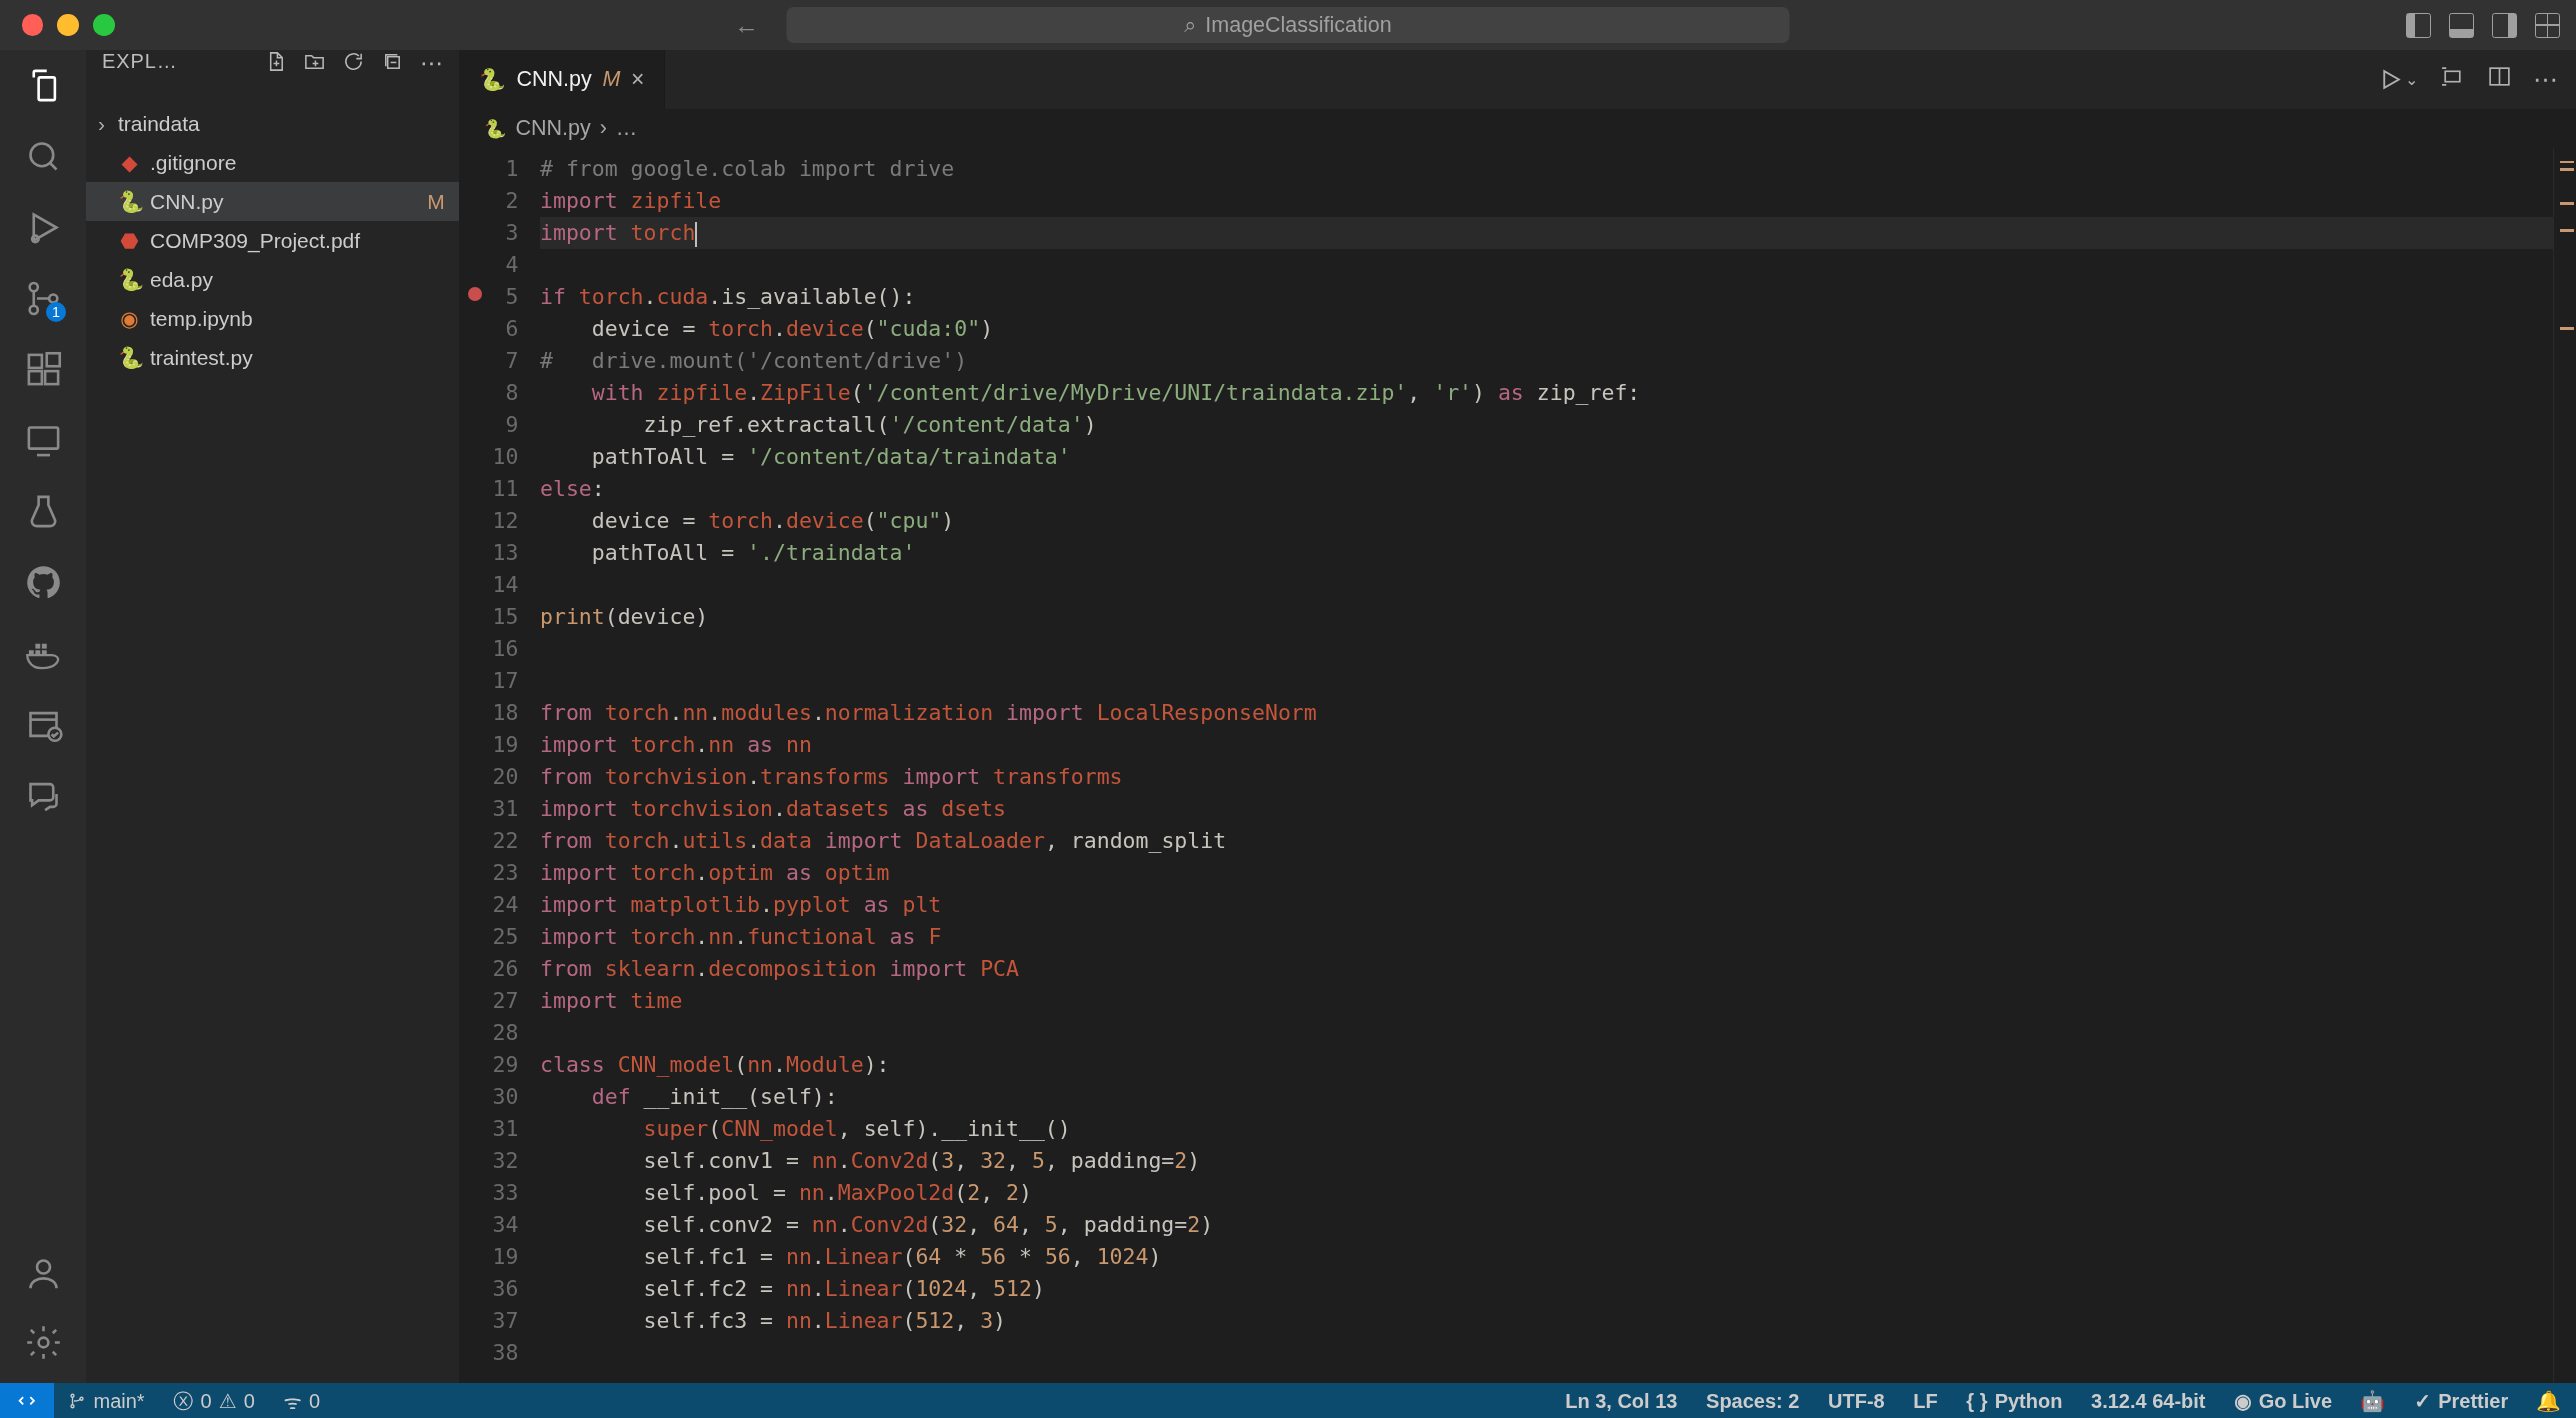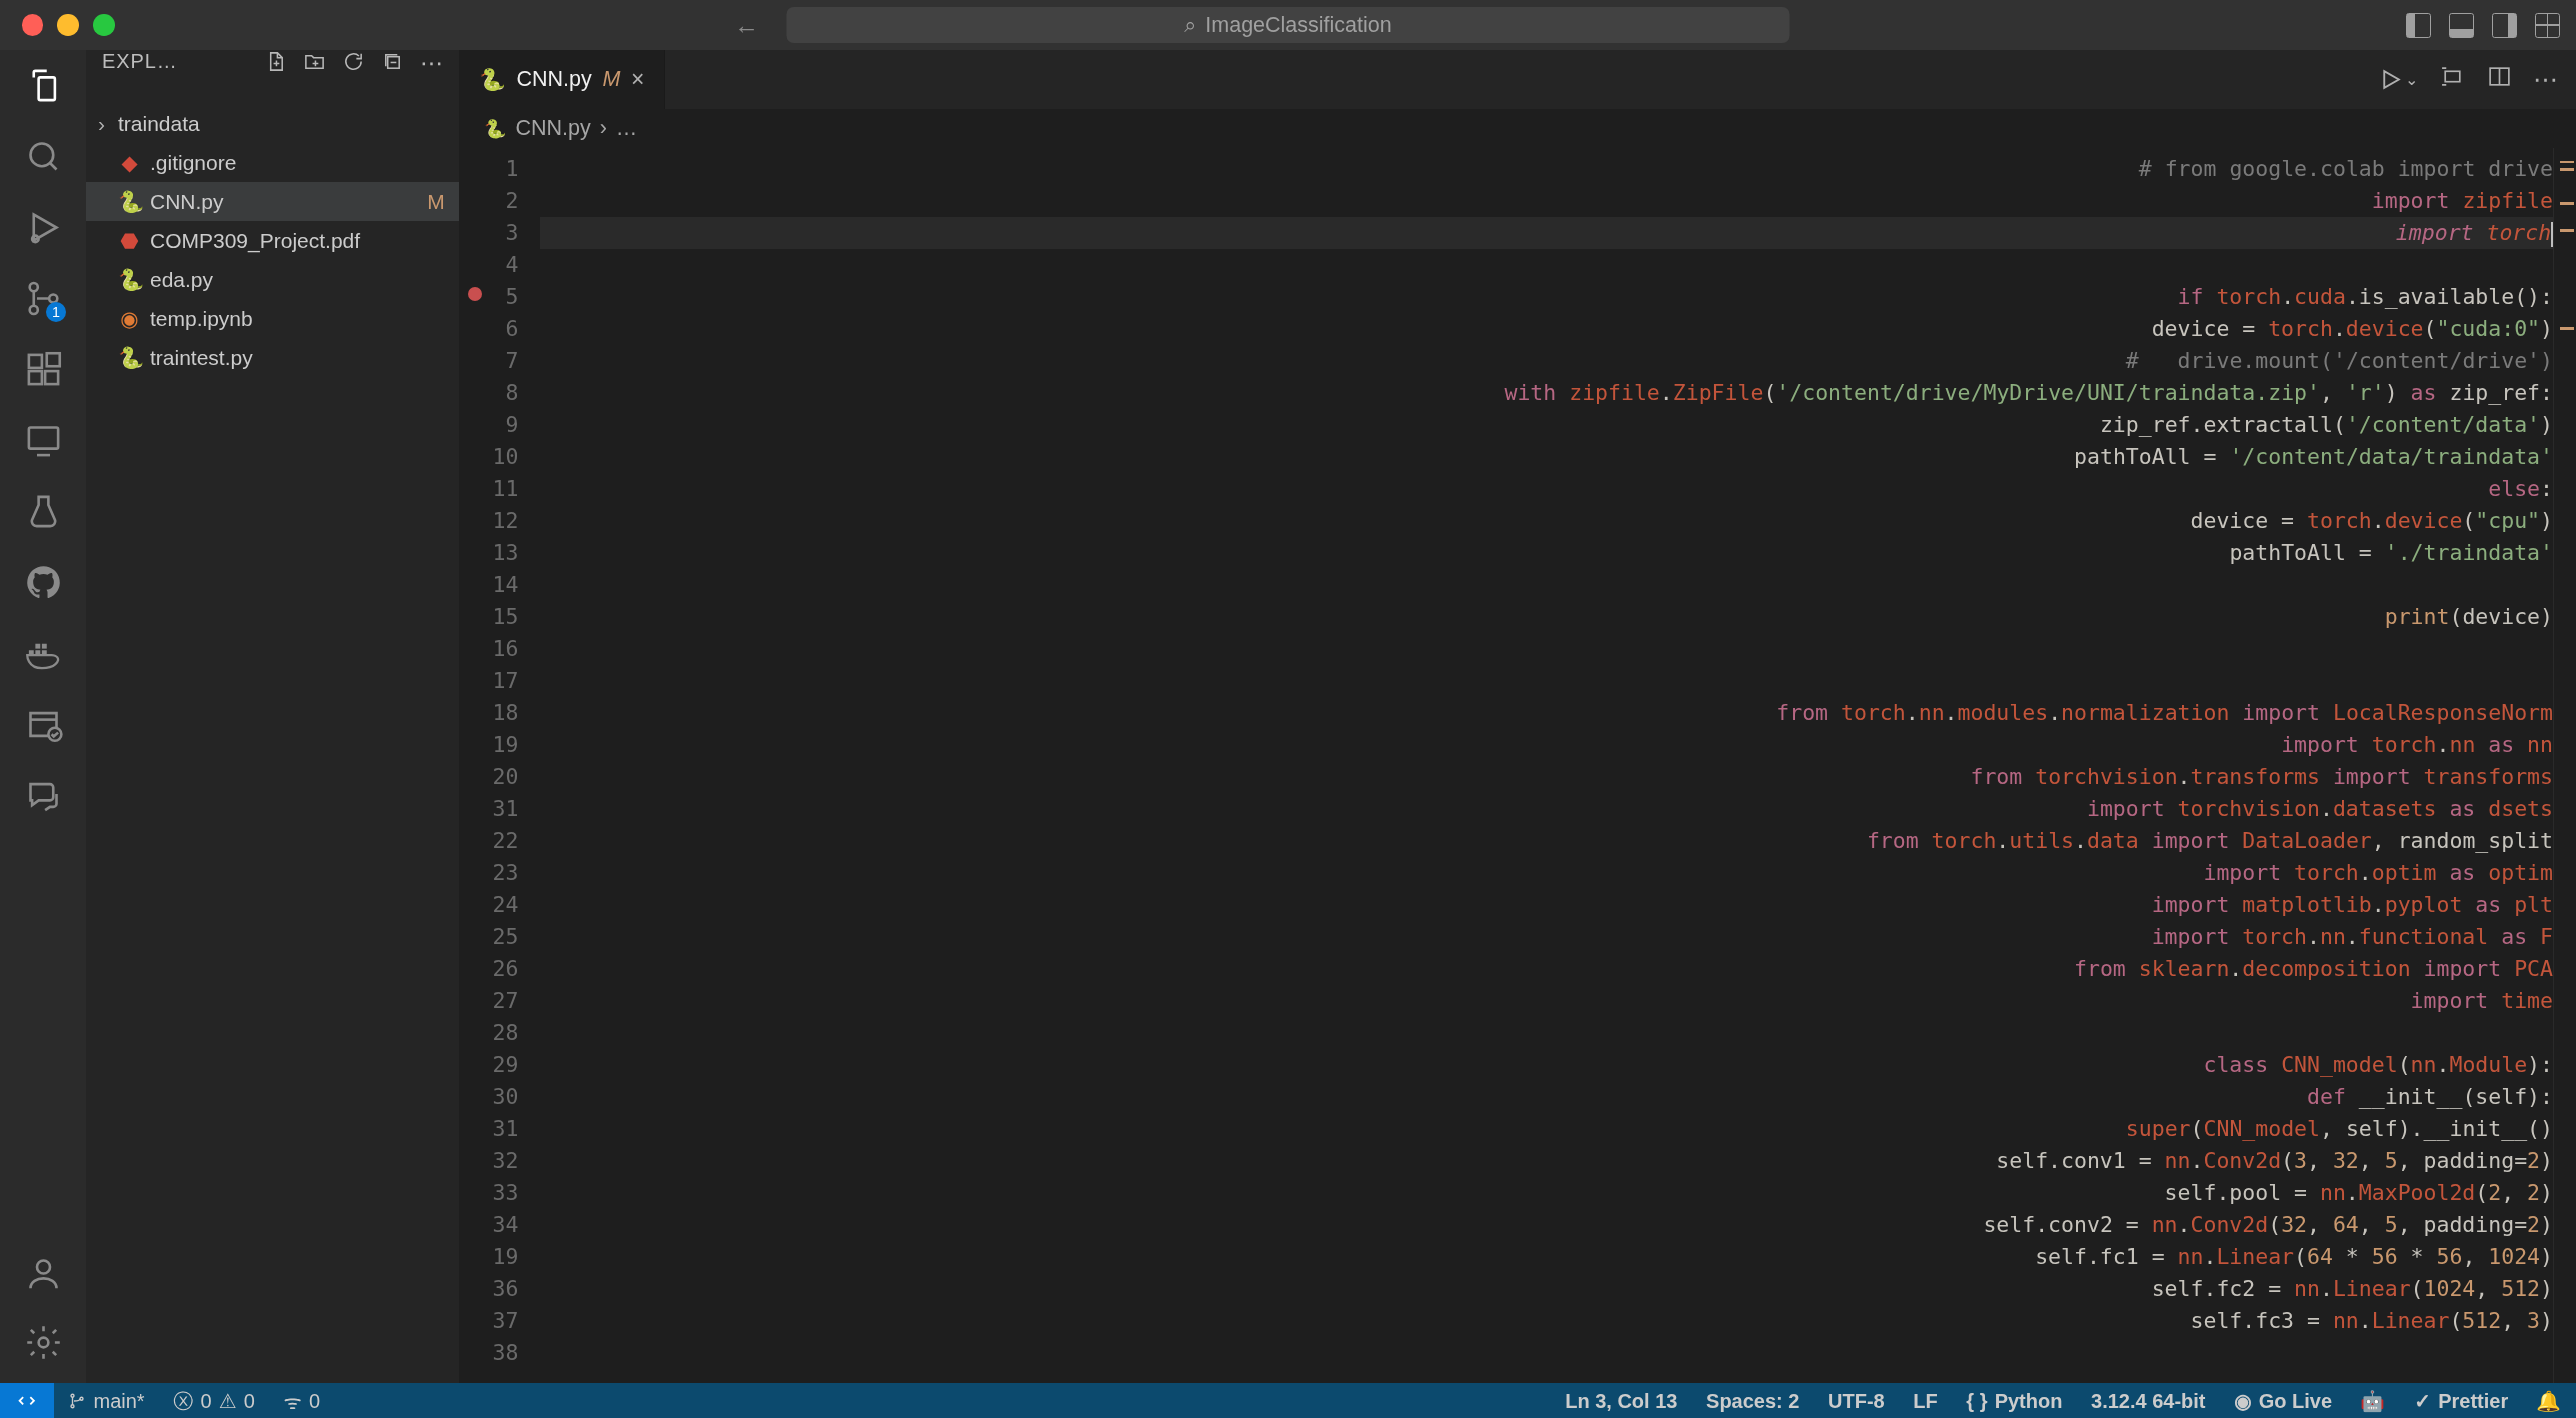--- a/index.html
+++ b/index.html
@@ -175,22 +175,22 @@
 .gutter .ln { height: 32px; }
 .code {
   flex: 1;
   font-family: Menlo, Consolas, monospace;
   font-size: 21.5px;
   line-height: 32px;
   white-space: pre;
   padding-top: 5.4px;
   color: #c7c4bd;
 }
-.code .row { height: 32px; text-align: right; }
-.cursor-line { background: #2a2a2a; font-style: italic; }
+.code .row { height: 32px; }
+.cursor-line { background: #2a2a2a; }
 .cursor-caret { display:inline-block; width:1.8px; height:25px; background:#bfbfbf; vertical-align:middle; }
 .bp-err {
   position:absolute; left: 9px; top: calc(5.4px + 32px*4 + 5.4px);
   width: 14.3px; height: 14.3px; background:#c94f4f; border-radius:50%;
 }
 
 .kw { color: #b66783; margin-top: 8px; }
 .red { color: #c3553b; }
 .ylw { color: #c9986e; }
 .grn { color: #8cae7e; }

